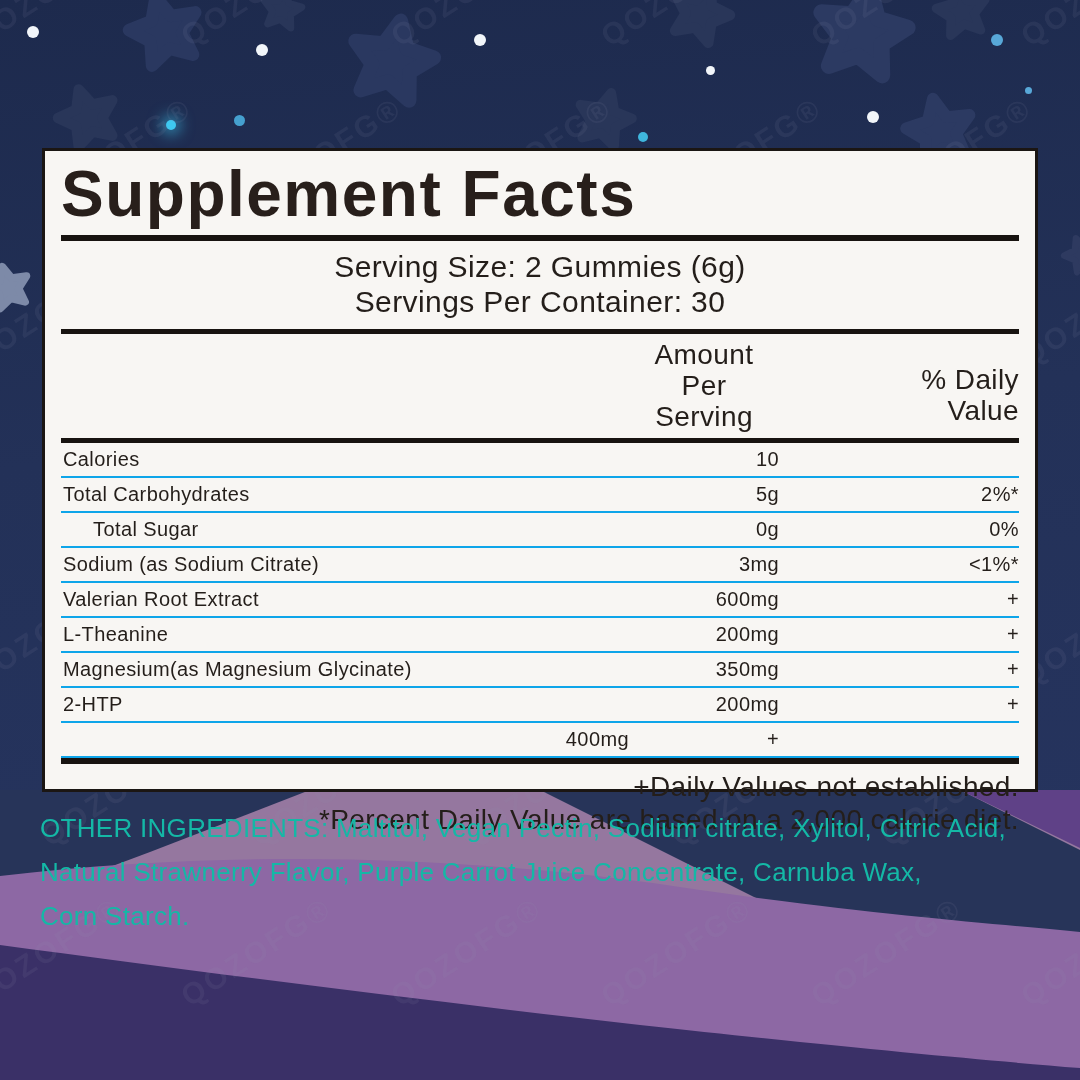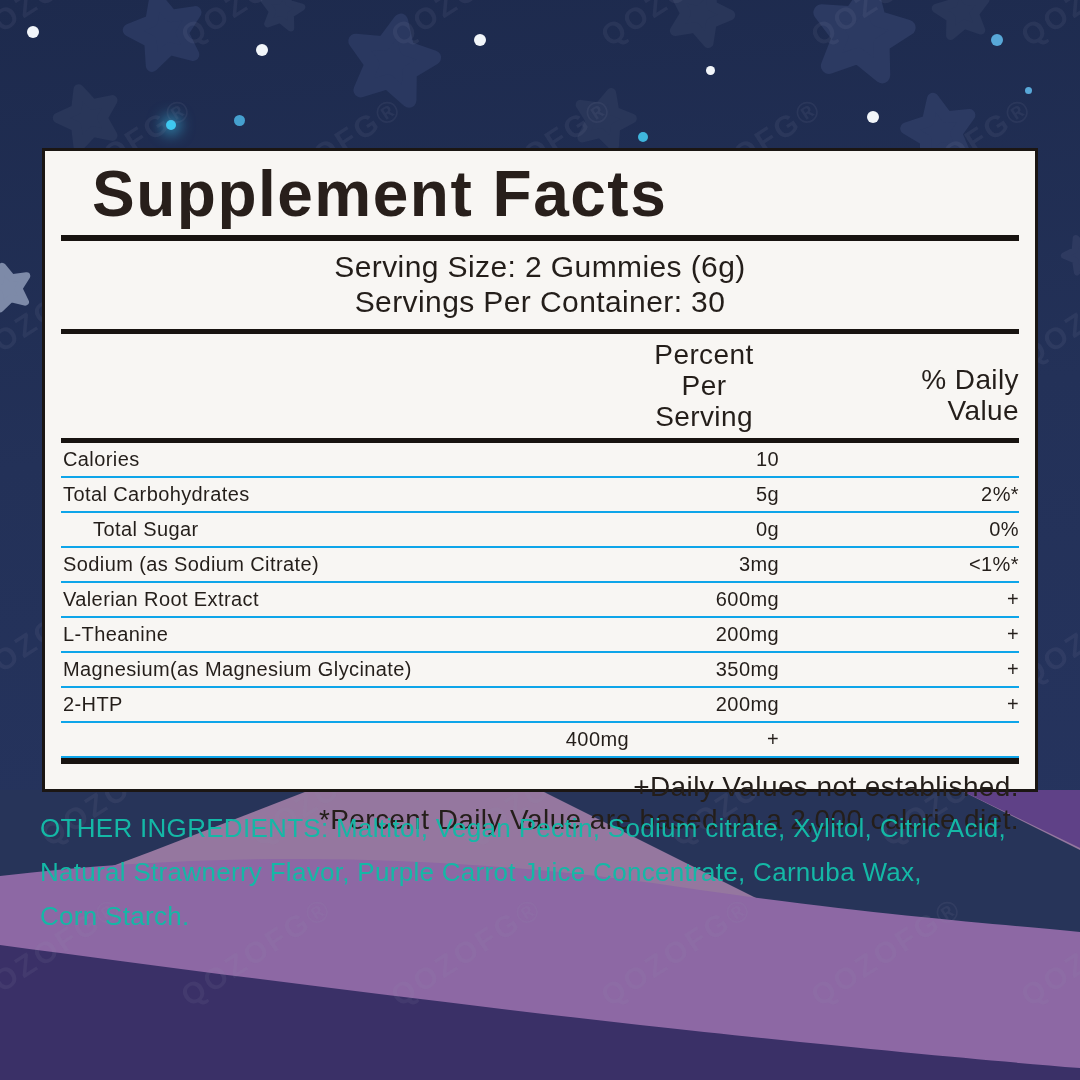--- a/index.html
+++ b/index.html
@@ -24,21 +24,21 @@
   .wm{position:absolute;font-size:30px;font-weight:700;letter-spacing:3px;
       transform:rotate(-33deg);color:rgba(150,150,175,.10);white-space:nowrap;}
   
   .panel{
     position:absolute;left:42px;top:148px;width:996px;height:644px;
     background:#f8f6f3;border:3px solid #1b1613;box-sizing:border-box;
     padding:0 16px;color:#241e1a;
   }
   .panel-title{
     font-size:64px;font-weight:700;letter-spacing:1.5px;
-    padding-top:10px;line-height:66px;color:#281f1b;margin-left:31px;
+    padding-top:10px;line-height:66px;color:#281f1b;
   }
   .rule6{height:6px;background:#181310;margin-top:8px;}
   .rule5{height:5px;background:#181310;}
   .serving{padding:8px 2px 10px 2px;font-size:30px;line-height:35px;letter-spacing:.4px;text-align:center;}
   .cols{display:grid;grid-template-columns:1fr 150px 240px;align-items:center;}
   .hdr{padding:5px 0 6px 0;font-size:28px;line-height:31px;letter-spacing:.4px;}
   .hdr .amount-h{text-align:center;}
   .hdr .dv-h{text-align:right;margin-top:19px;}
   .nrow{height:33px;font-size:20px;line-height:33px;letter-spacing:.4px;border-bottom:2px solid #0ea5e9;}
   .nrow:last-of-type{border-bottom:none;}
@@ -143,21 +143,21 @@
 
   <div class="serving">
     <div>Serving Size: 2 Gummies (6g)</div>
     <div>Servings Per Container: 30</div>
   </div>
   <div class="rule5"></div>
 
   <div class="cols hdr">
     <div></div>
     <div class="amount-h">
-      <div>Percent</div>
+      <div>Amount</div>
       <div>Per Serving</div>
     </div>
     <div class="dv-h">
       <div>% Daily</div>
       <div>Value</div>
     </div>
   </div>
   <div class="rule5"></div>
 
   <div class="cols nrow">

